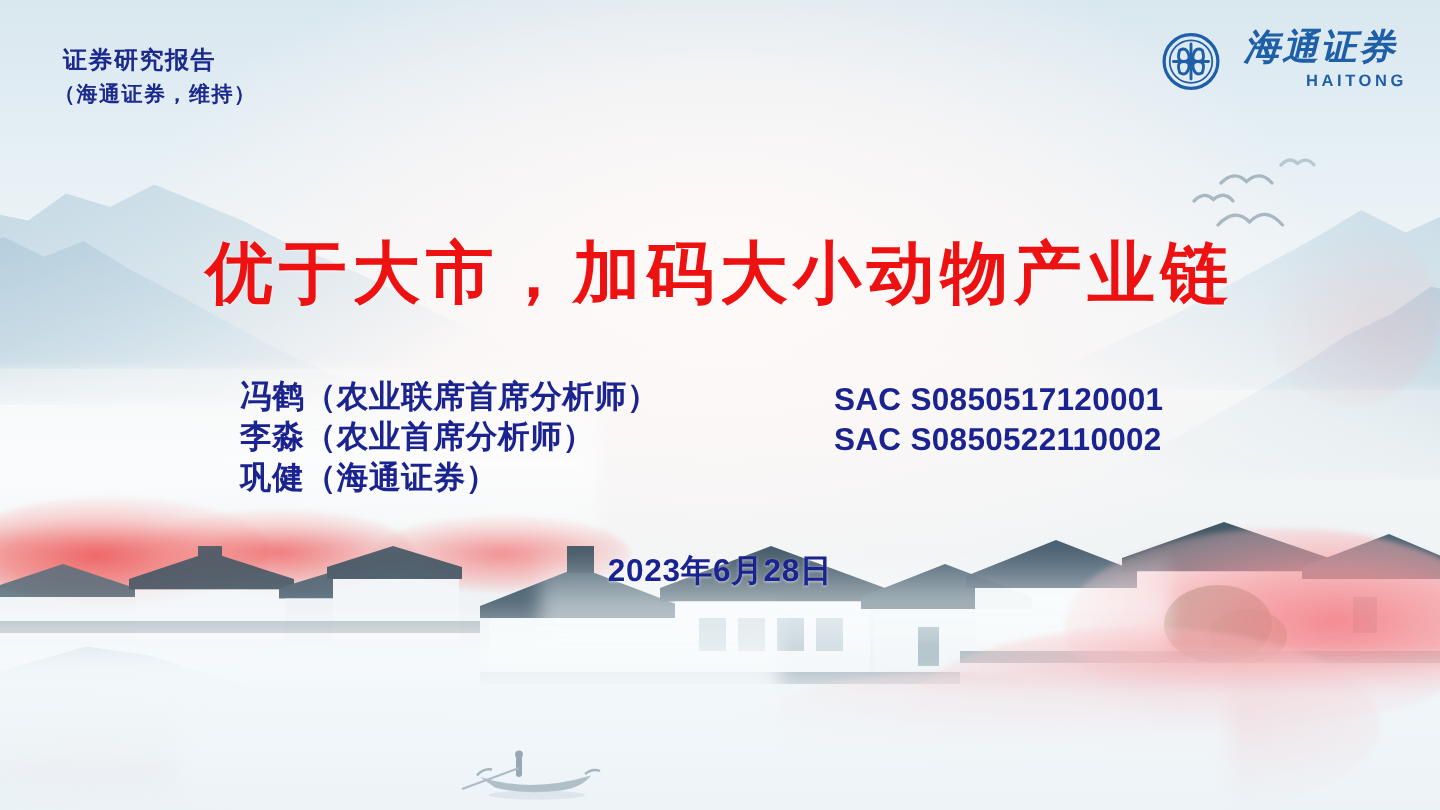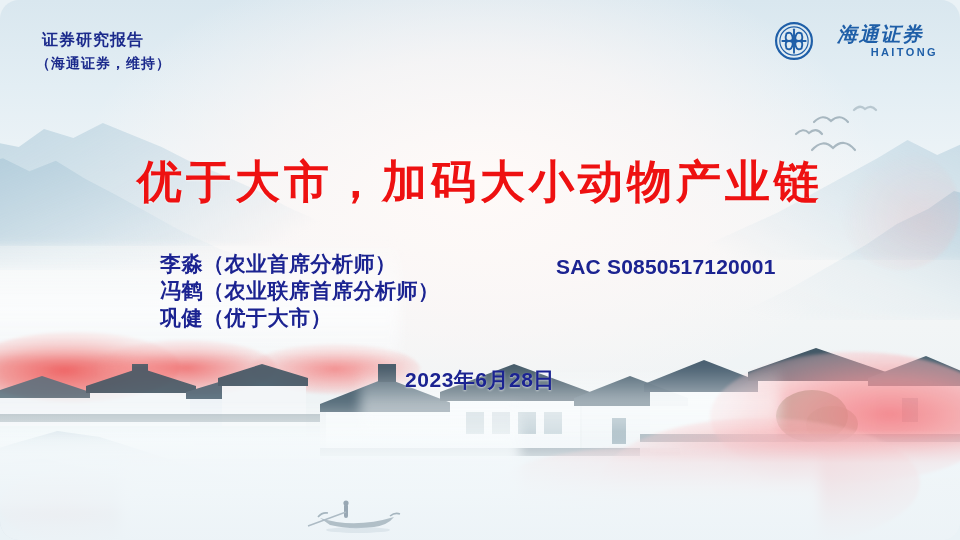--- a/index.html
+++ b/index.html
@@ -6,21 +6,20 @@
   body{
     width:960px;height:540px;overflow:hidden;
     font-family:"Liberation Sans", sans-serif;
     background:#eaf2f6;
   }
   #slide{
     position:relative;width:960px;height:540px;overflow:hidden;
     background:
       radial-gradient(ellipse 520px 300px at 50% 34%, rgba(255,250,248,0.98) 0%, rgba(252,247,246,0.72) 42%, rgba(240,246,250,0.0) 78%),
       linear-gradient(to bottom, #d9e7ef 0%, #e3eef4 16%, #eef4f7 32%, #f5f7f7 46%, #f2f5f6 60%, #eef3f5 74%, #f1f5f6 100%);
-    border-radius: 19px;
   }
 
   
   .layer{position:absolute;pointer-events:none;}
 
   
   .mtn-ul{
     left:-40px;top:96px;width:420px;height:150px;
     background:linear-gradient(150deg, rgba(176,204,218,0.75) 0%, rgba(196,216,228,0.45) 55%, rgba(214,230,238,0) 85%);
     clip-path:polygon(0% 38%, 7% 30%, 14% 34%, 20% 22%, 27% 28%, 34% 18%, 41% 26%, 48% 34%, 55% 44%, 62% 52%, 70% 62%, 78% 74%, 86% 84%, 94% 94%, 100% 100%, 0% 100%);
@@ -146,22 +145,22 @@
   .report-tag .line1{font-size:16px;padding-left:6px;}
   .report-tag .line2{font-size:14px;}
 
   .logo{
     position:absolute;right:22px;top:16px;height:50px;
     display:flex;align-items:center;gap:9px;
   }
   .logo-mark{width:40px;height:40px;flex:0 0 40px;}
   .logo-text{display:flex;flex-direction:column;align-items:center;line-height:1;}
   .logo-cn{
-    font-family:Liberation Serif, serif;
-    font-weight:700;font-size:20px;color:#1f5fa8;letter-spacing:1.5px;
+    font-family:Liberation Mono, monospace;
+    font-weight:700;font-size:24px;color:#1f5fa8;letter-spacing:1.5px;
     font-style:italic;
   }
   .logo-en{
     font-family:"Liberation Sans",sans-serif;
     font-weight:700;font-size:11px;color:#1f5fa8;letter-spacing:2.4px;margin-top:3px;margin-left:48px;
   }
 
   .main-title{
     position:absolute;left:0;top:152px;width:960px;text-align:center;
     color:#ee1111;
@@ -334,24 +333,25 @@
     </span>
     <span class="logo-text">
       <span class="logo-cn">海通证券</span>
       <span class="logo-en">HAITONG</span>
     </span>
   </div>
 
   <div class="main-title">优于大市，加码大小动物产业链</div>
 
   <div class="authors">
+    <div class="row">冯鹤（农业联席首席分析师）</div>
     <div class="row">李淼（农业首席分析师）</div>
-    <div class="row">冯鹤（农业联席首席分析师）</div>
-    <div class="row">巩健（优于大市）</div>
+    <div class="row">巩健（海通证券）</div>
   </div>
 
   <div class="sacs">
     <div class="row">SAC S0850517120001</div>
+    <div class="row">SAC S0850522110002</div>
   </div>
 
   <div class="date">2023年6月28日</div>
 
 </div>
 
 </body></html>

